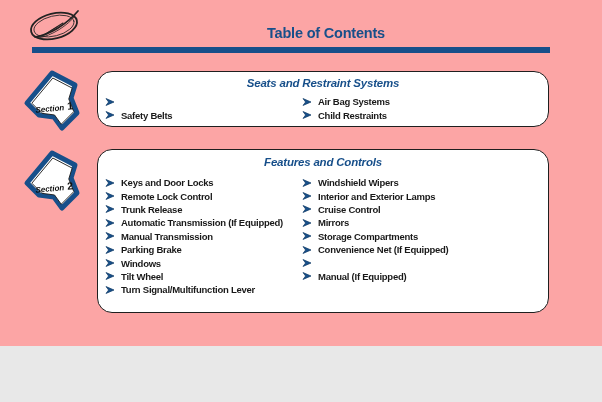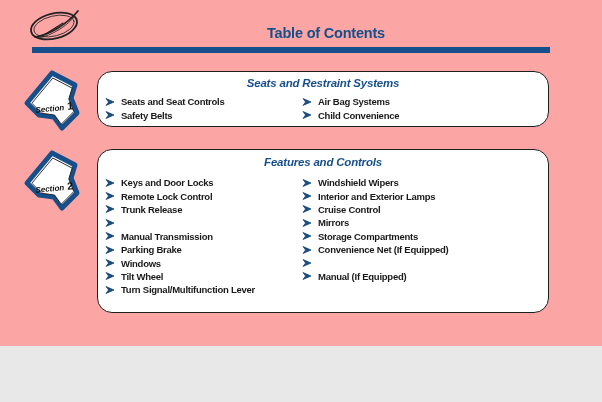--- a/index.html
+++ b/index.html
@@ -95,21 +95,20 @@
     </div>
   </div>
 
   <section class="toc-box box-1">
     <div class="box-title">Seats and Restraint Systems</div>
     <div class="col col-left">
   <div class="toc-item">
     <svg class="item-icon" viewBox="0 0 11 9">
       <path d="M1 0.6 L10 4.5 L1 8.4 L3.9 4.5 Z"></path>
     </svg>
-    <span class="item-label">Seats and Seat Controls</span>
   </div>
 
   <div class="toc-item">
     <svg class="item-icon" viewBox="0 0 11 9">
       <path d="M1 0.6 L10 4.5 L1 8.4 L3.9 4.5 Z"></path>
     </svg>
     <span class="item-label">Safety Belts</span>
   </div>
 </div>
     <div class="col col-right">
@@ -117,21 +116,21 @@
     <svg class="item-icon" viewBox="0 0 11 9">
       <path d="M1 0.6 L10 4.5 L1 8.4 L3.9 4.5 Z"></path>
     </svg>
     <span class="item-label">Air Bag Systems</span>
   </div>
 
   <div class="toc-item">
     <svg class="item-icon" viewBox="0 0 11 9">
       <path d="M1 0.6 L10 4.5 L1 8.4 L3.9 4.5 Z"></path>
     </svg>
-    <span class="item-label">Child Convenience</span>
+    <span class="item-label">Child Restraints</span>
   </div>
 </div>
   </section>
 
   <div class="badge badge-2">
     <svg viewBox="0 0 66 62">
       <polygon points="3,33 28,3 51,15 47,28 53,43 38,58 30,47 15,45" fill="#ffffff" stroke="#174f8a" stroke-width="5" stroke-linejoin="round"></polygon>
       <polygon points="3,33 28,3 51,15 47,28 53,43 38,58 30,47 15,45" fill="#ffffff" stroke="#1c1c1c" stroke-width="1.1" transform="translate(5.3,5.5) scale(0.84)"></polygon>
     </svg>
     <div class="badge-text">
@@ -160,20 +159,21 @@
     <svg class="item-icon" viewBox="0 0 11 9">
       <path d="M1 0.6 L10 4.5 L1 8.4 L3.9 4.5 Z"></path>
     </svg>
     <span class="item-label">Trunk Release</span>
   </div>
 
   <div class="toc-item">
     <svg class="item-icon" viewBox="0 0 11 9">
       <path d="M1 0.6 L10 4.5 L1 8.4 L3.9 4.5 Z"></path>
     </svg>
+    <span class="item-label">Automatic Transmission (If Equipped)</span>
   </div>
 
   <div class="toc-item">
     <svg class="item-icon" viewBox="0 0 11 9">
       <path d="M1 0.6 L10 4.5 L1 8.4 L3.9 4.5 Z"></path>
     </svg>
     <span class="item-label">Manual Transmission</span>
   </div>
 
   <div class="toc-item">

